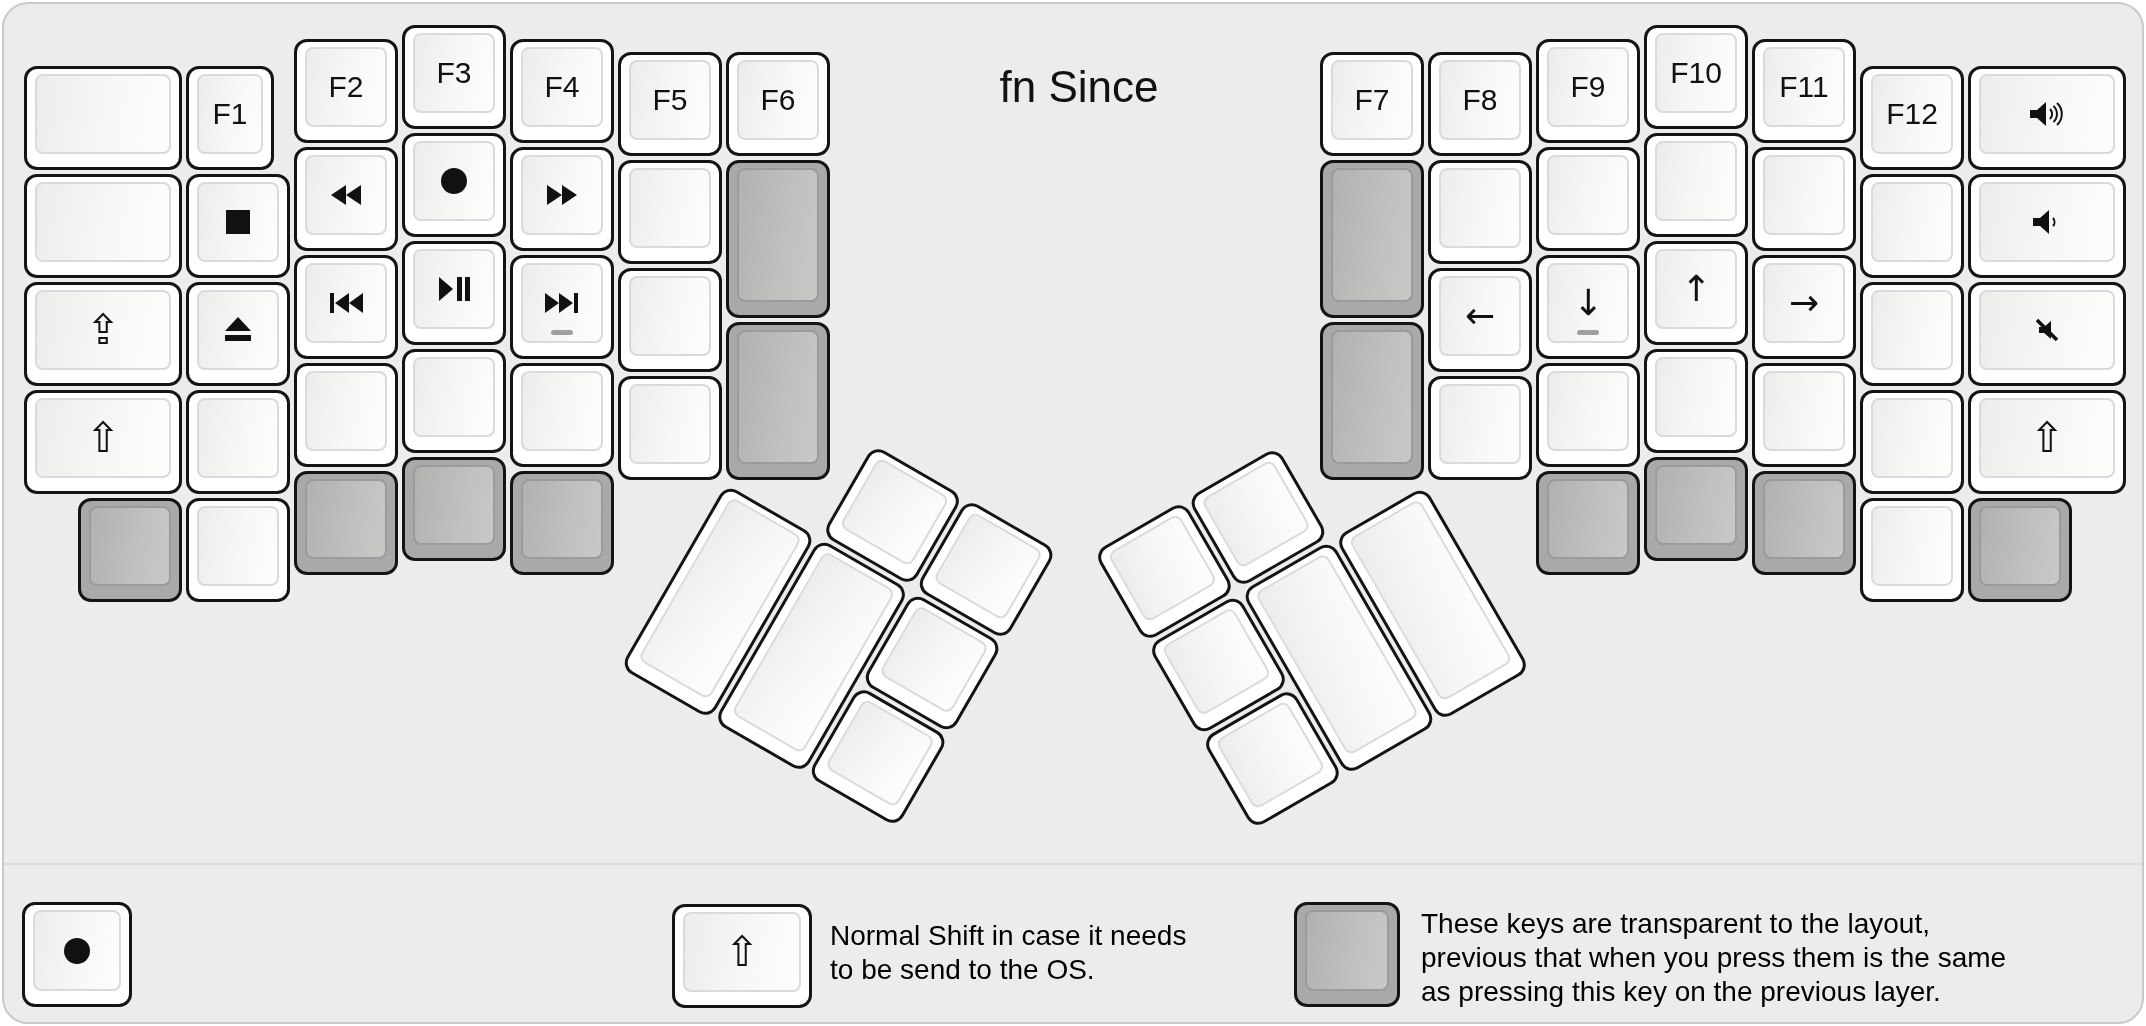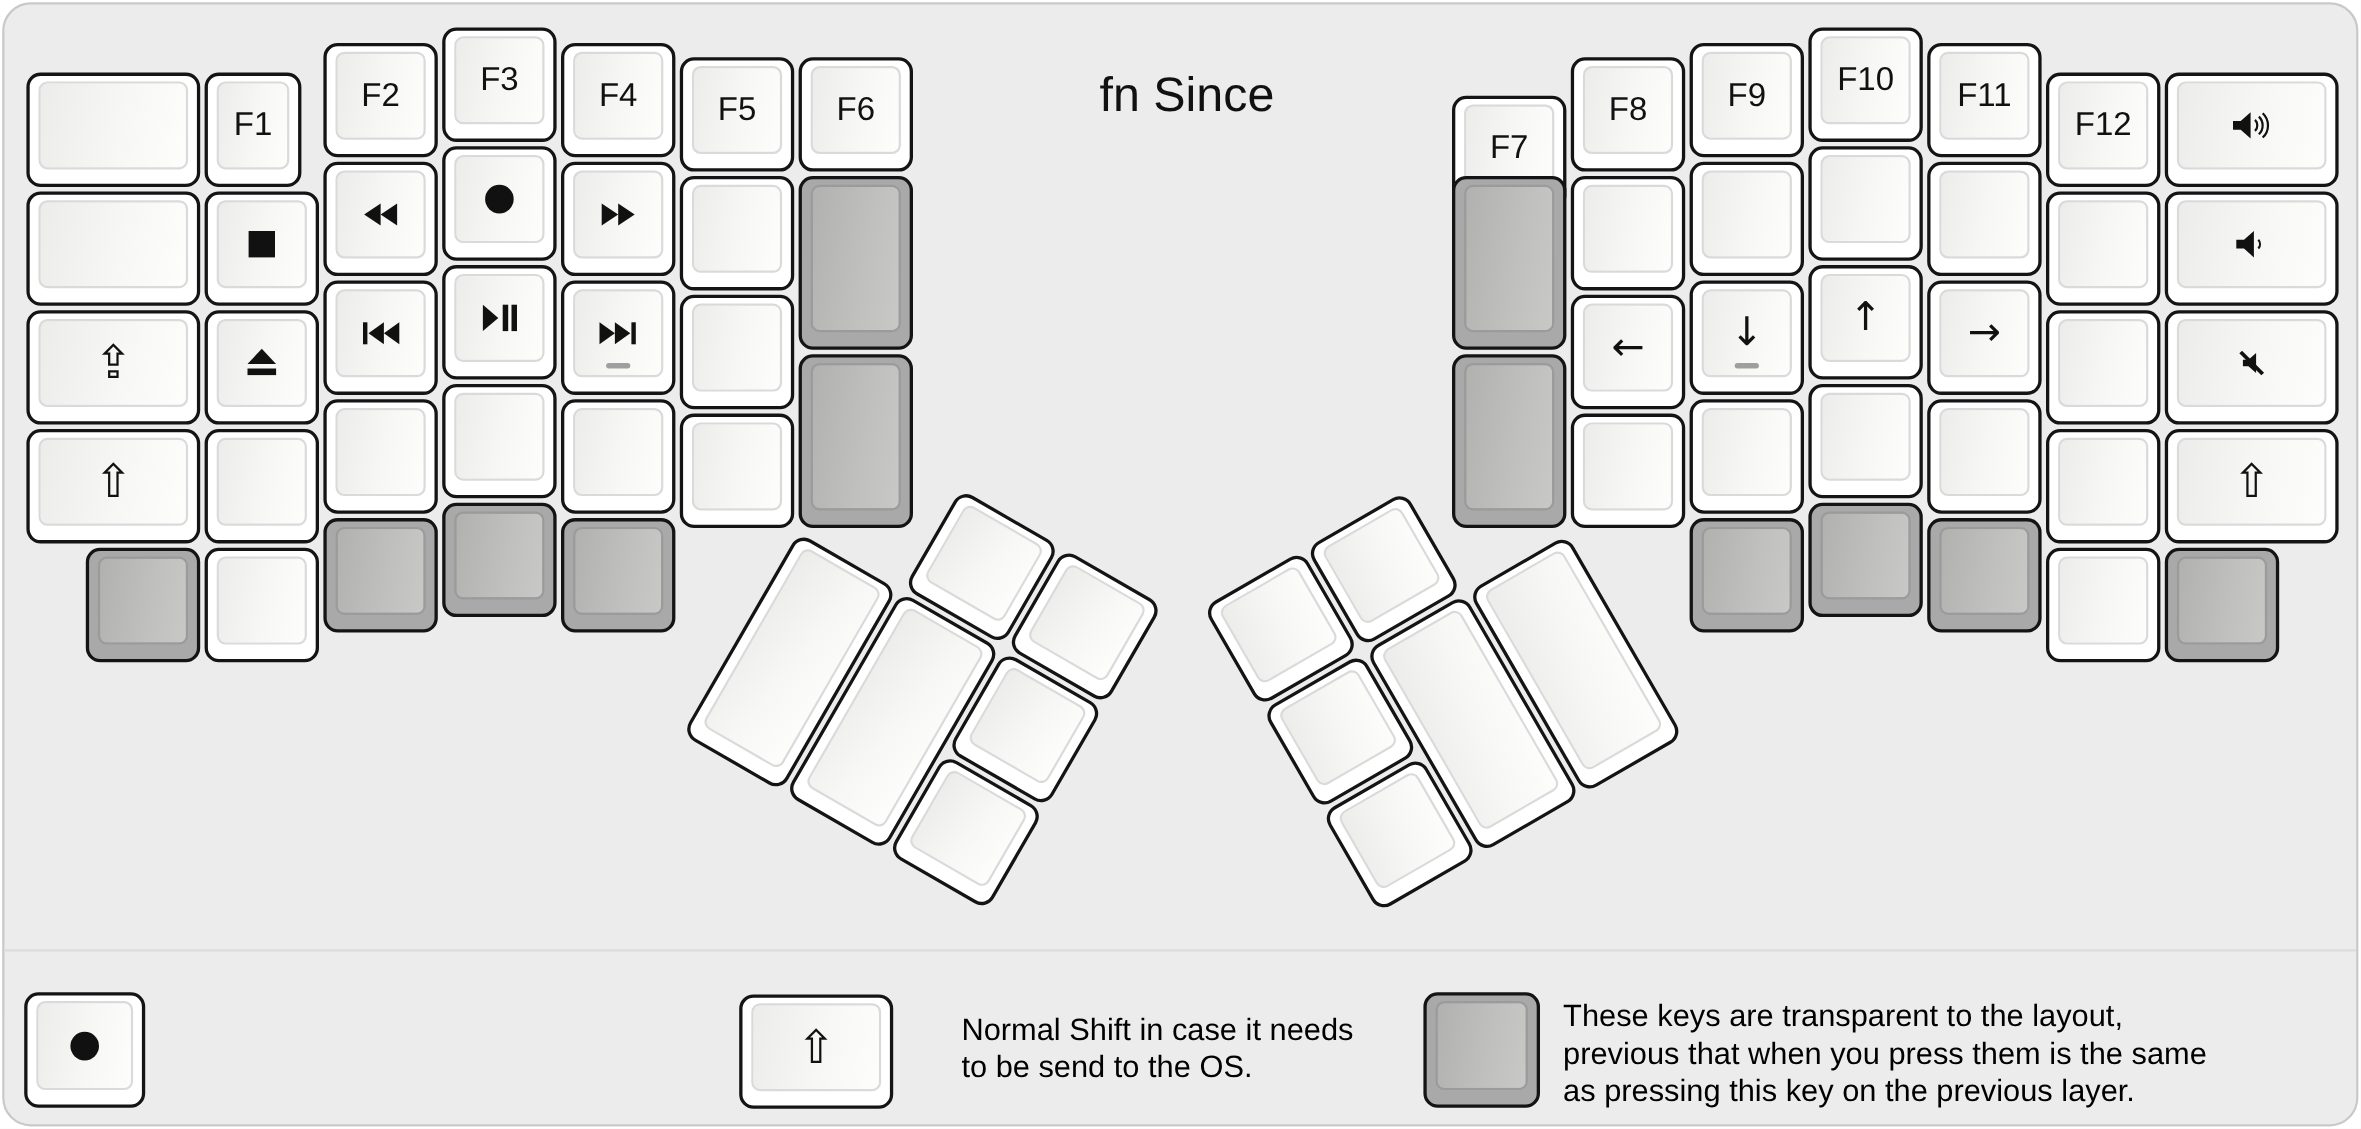--- a/index.html
+++ b/index.html
@@ -18,21 +18,21 @@
   .kglyph.char{font-family:"DejaVu Sans",sans-serif;font-size:36px;color:#111;line-height:1;}
   .kglyph.char.big{font-size:42px;}
   .kglyph svg{display:block;}
   .homing .ktop::after{content:"";position:absolute;bottom:6px;left:50%;transform:translateX(-50%);
         width:22px;height:5px;border-radius:3px;background:#9f9f9f;}
   .thumb{position:absolute;transform-origin:0 0;width:0;height:0;}
   .title{position:absolute;left:950px;top:58px;width:250px;text-align:center;font-size:44px;color:#111;}
   .divider{position:absolute;left:0;right:0;top:859px;height:2px;background:#dcdcdc;}
   .ltext{position:absolute;font-size:28px;line-height:34px;color:#000;}
   .ltext.t0{left:145px;top:903px;}
-  .ltext.t1{left:870px;top:915px;}
+  .ltext.t1{left:826px;top:915px;}
   .ltext.t2{left:1417px;top:903px;}
 </style>
 </head>
 <body>
 
 <div id="canvas">
   <div id="board">
       <div class="key white" style="left: 20px; top: 61.5px; width: 158px; height: 104px;">
         <div class="ktop"></div>
       </div>
@@ -195,21 +195,21 @@
         <div class="ktop">
           <span class="klabel">F6</span>
         </div>
       </div>
       <div class="key gray" style="left: 722px; top: 156px; width: 104px; height: 158px;">
         <div class="ktop"></div>
       </div>
       <div class="key gray" style="left: 722px; top: 318px; width: 104px; height: 158px;">
         <div class="ktop"></div>
       </div>
-      <div class="key white" style="left: 1316px; top: 48px; width: 104px; height: 104px; margin-top: 35px;">
+      <div class="key white" style="left: 1316px; top: 48px; width: 104px; height: 104px;">
         <div class="ktop">
           <span class="klabel">F7</span>
         </div>
       </div>
       <div class="key gray" style="left: 1316px; top: 156px; width: 104px; height: 158px;">
         <div class="ktop"></div>
       </div>
       <div class="key gray" style="left: 1316px; top: 318px; width: 104px; height: 158px;">
         <div class="ktop"></div>
       </div>

